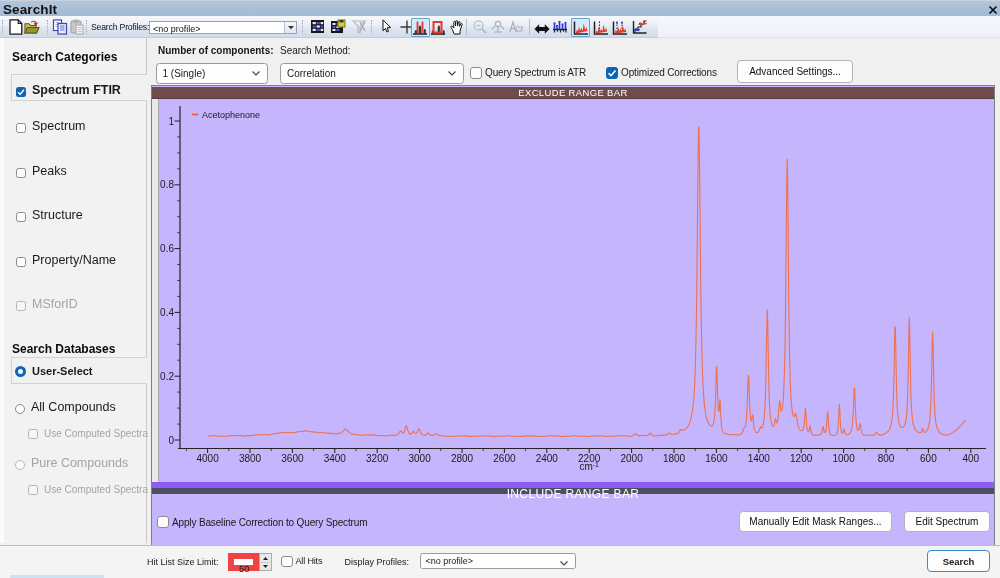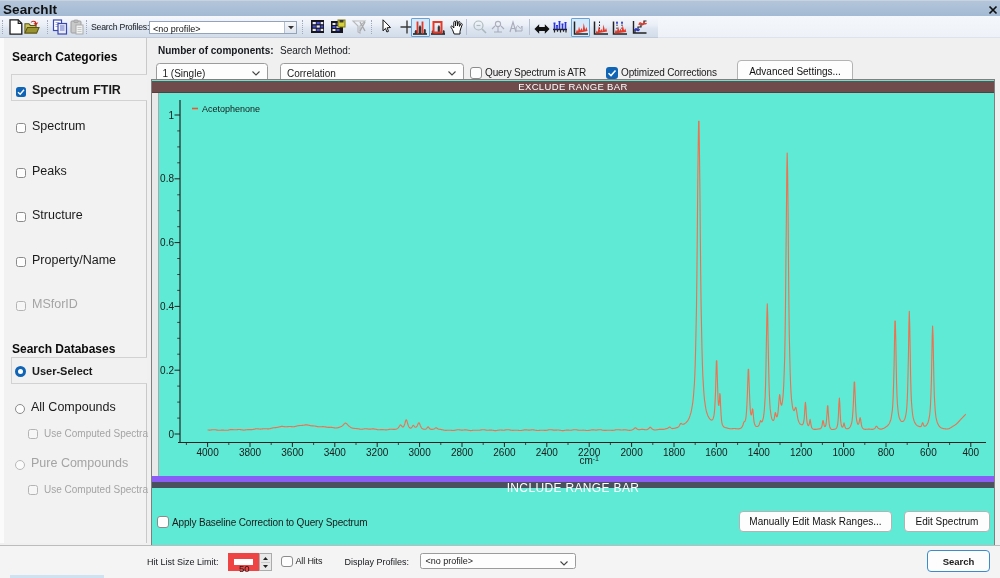--- a/index.html
+++ b/index.html
@@ -29,21 +29,21 @@
 .rd-off{width:10px;height:10px;border-radius:50%;background:#fdfdfd;border:1px solid #8b8b8b;flex:none}
 .rd-dis{width:10px;height:10px;border-radius:50%;background:#fbfbfb;border:1px solid #b9b9b9;flex:none}
 .mlabel{position:absolute;font-size:10px;color:#15181d}
 .combo{position:absolute;height:21px;background:#fdfdfd;border:1px solid #9b9b9b;border-radius:3.5px}
 .combo .tx{position:absolute;left:6px;top:4.5px;font-size:10px}
 .combo svg{position:absolute;right:7px;top:7px}
 .mcb{position:absolute;display:flex;align-items:center}
 .mcb .cb{width:12px;height:12px;border-radius:3px;flex:none}
 .mcb .lb{margin-left:3px;font-size:10px;letter-spacing:-0.15px}
 .btn{position:absolute;background:#fdfdfd;border:1px solid #b3b3b3;border-radius:4px;font-size:10px;color:#111;display:flex;align-items:center;justify-content:center}
-.panel{position:absolute;left:151px;top:79px;width:844px;height:487px;background:#5eead4;border:1px solid #7f7f7f}
+.panel{position:absolute;left:151px;top:85px;width:844px;height:487px;background:#c4b5fd;border:1px solid #7f7f7f}
 .exbar{position:absolute;left:0;top:1px;width:842px;height:12px;background:#6f4b4b;border-bottom:1px solid #5a3c3c;color:#fff;font-size:9.5px;letter-spacing:.35px;text-align:center;line-height:12.5px}
 .incbar{position:absolute;left:0;top:395.5px;width:842px;height:12.5px;background:#4a505d;border-top:6px solid #8b5cf6;color:#fff;font-size:12px;letter-spacing:.35px;text-align:center;line-height:13px}
 .lgray{position:absolute;left:0;top:13px;width:6.5px;height:383px;background:#e9e9e9;border-right:1px solid #a9a9a9}
 .bbar{position:absolute;left:0;top:545px;width:1000px;height:33px;background:#f4f4f4;border-top:1px solid #bcbcbc}
 .blue-strip{position:absolute;left:10px;top:575px;width:94px;height:3px;background:#cfe2f2}
 .spin{position:absolute;left:228px;top:7px;width:31px;height:18px;background:#fff;border:6px solid #ef4444}
 .spin .num{position:absolute;left:5px;top:3.5px;font-size:9.5px}
 .spinbtn{position:absolute;left:259px;top:7px;width:13px;height:18px;background:#e9e9e9;border:1px solid #ababab}
 .search{position:absolute;left:927px;top:550px;width:63px;height:22px;background:#fdfdfd;border:1.5px solid #3a8ccc;border-radius:4px;font-size:9.5px;font-weight:bold;display:flex;align-items:center;justify-content:center}
 .close{position:absolute;right:2.5px;top:3.5px}

